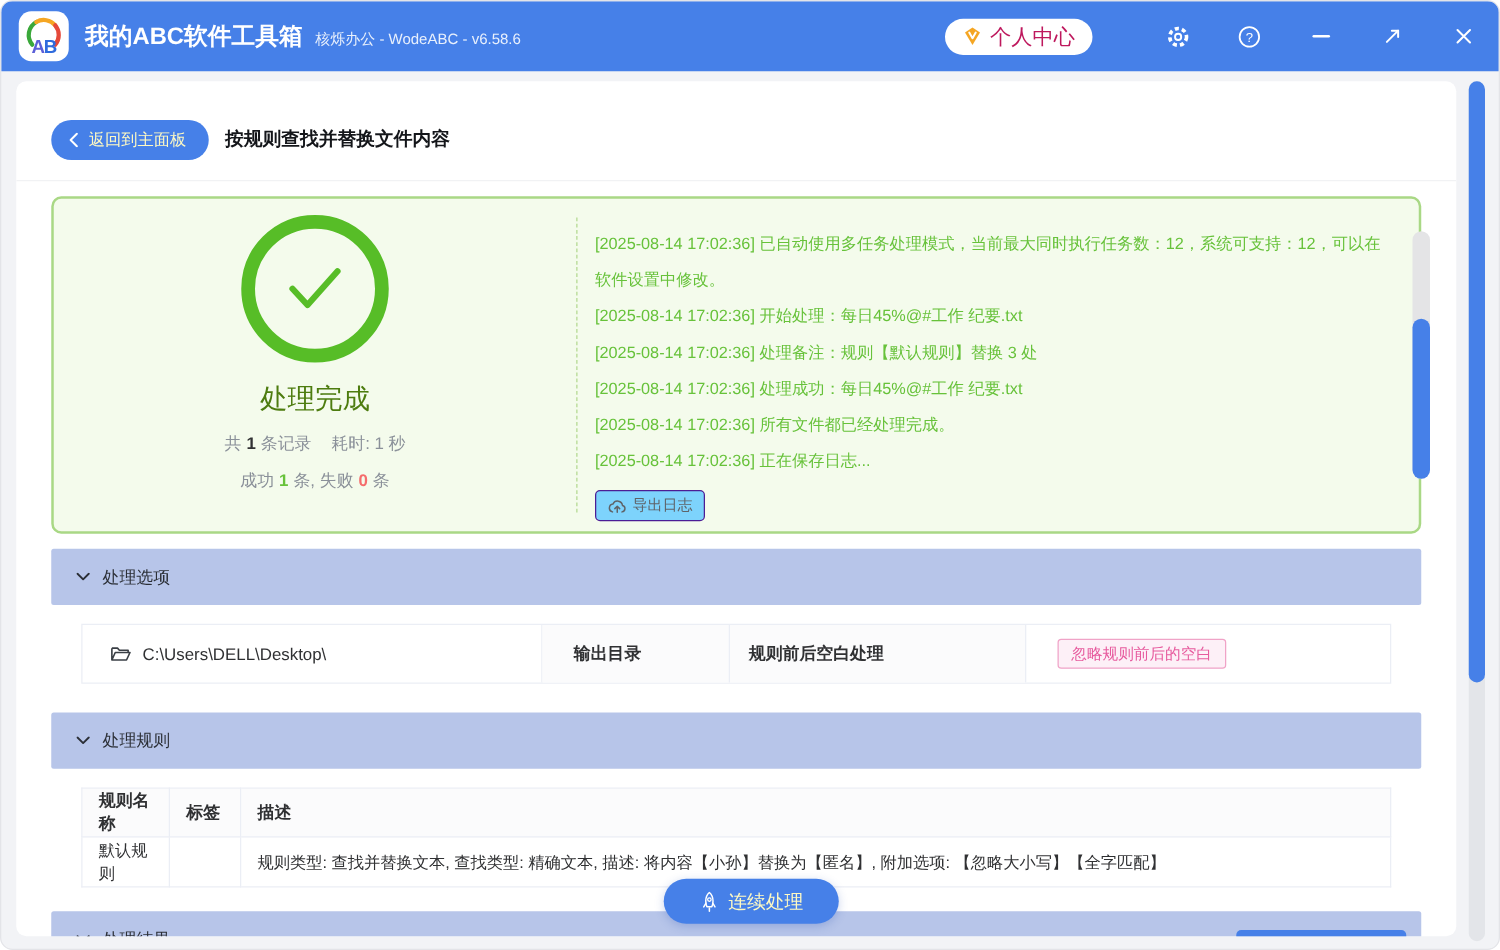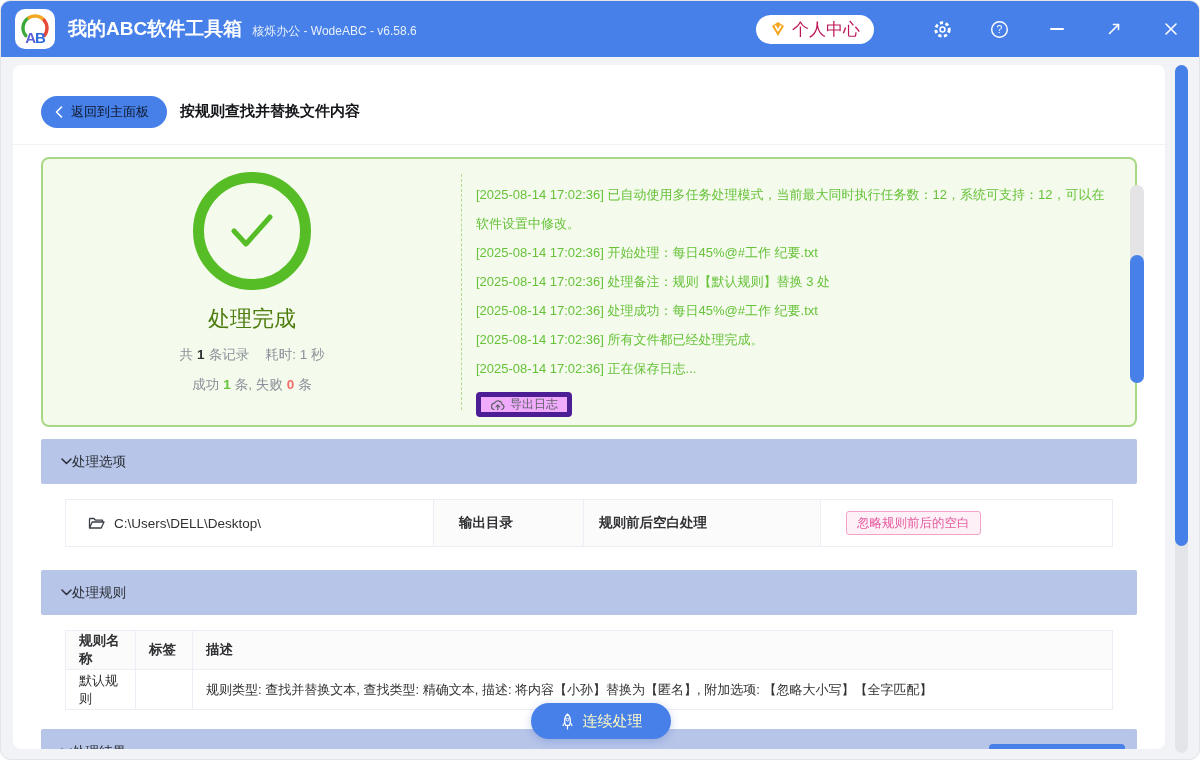--- a/index.html
+++ b/index.html
@@ -21,43 +21,43 @@
   .min-bar { width:14px; height:2px; background:#fff; border-radius:1px; }
 
   
   .main-scrollbar { position:absolute; right:11px; top:64px; width:13px; height:688px; background:#e3e5e9; border-radius:7px; }
   .main-scrollbar .thumb { position:absolute; top:0; left:0; width:13px; height:481px; background:#4680e8; border-radius:7px; }
 
   
   .card { position:absolute; left:12px; top:64px; width:1152px; height:684px; background:#fff; border-radius:8px; overflow:hidden; }
 
   .card-header { height:80px; display:flex; align-items:center; padding:14px 28px 0; border-bottom:1px solid #f1f2f4; }
-  .back-btn { height:32px; background:#4680e8; color:#0f172a; border:none; border-radius:16px; padding:0 18px 0 14px; font-size:13px; display:flex; align-items:center; gap:8px; cursor:pointer; font-family:inherit; }
+  .back-btn { height:32px; background:#4680e8; color:#fef9c3; border:none; border-radius:16px; padding:0 18px 0 14px; font-size:13px; display:flex; align-items:center; gap:8px; cursor:pointer; font-family:inherit; }
   .page-title { margin-left:13px; font-size:15px; font-weight:700; color:#14161a; }
 
   
   .status-panel { margin:12px 28px 0; height:270px; background:#f4fbec; border:2px solid #a9d885; border-radius:8px; display:flex; position:relative; }
   .status-left { width:418px; flex:0 0 auto; display:flex; flex-direction:column; align-items:center; padding-top:13px; }
   .status-ring { width:118px; height:118px; border:11px solid #57bd27; border-radius:50%; display:flex; align-items:center; justify-content:center; }
   .status-title { margin-top:14px; font-size:22px; font-weight:500; color:#4d7c0f; }
   .status-line { margin-top:12px; font-size:13.5px; color:#8a9099; }
   .status-line .strong { color:#303133; font-weight:700; margin:0 4px; }
   .status-line .ok { color:#67c23a; font-weight:700; margin:0 4px; }
   .status-line .bad { color:#f56c6c; font-weight:700; margin:0 4px; }
   .status-line .gap { margin-left:16px; }
   .status-divider { width:0; border-left:1px dashed #b2d98f; margin:15px 0; }
   .status-right { flex:1; position:relative; padding:21px 44px 0 14px; }
   .log { font-size:13px; line-height:29px; color:#67c23a; width:640px; word-break:break-all; }
   .log p { margin:0; }
-  .export-btn { margin-top:9px; display:inline-flex; align-items:center; gap:5px; height:25px; padding:0 9px; background:#f0abfc; border:5px solid #4c1d95; border-radius:4px; font-size:12px; color:#5f6368; cursor:pointer; font-family:inherit; }
+  .export-btn { margin-top:9px; display:inline-flex; align-items:center; gap:5px; height:25px; padding:0 9px; background:#7dd3fc; border:1px solid #4c1d95; border-radius:4px; font-size:12px; color:#5f6368; cursor:pointer; font-family:inherit; }
   .log-scrollbar { position:absolute; right:16px; top:26px; width:14px; height:198px; background:#e4e4e6; border-radius:7px; }
   .log-scrollbar .thumb { position:absolute; bottom:0; left:0; width:14px; height:128px; background:#4680e8; border-radius:7px; }
 
   
-  .section-bar { margin:12px 28px 0; height:45px; background:#b7c5e9; border-radius:2px; display:flex; align-items:center; padding-left:20px; font-size:13.5px; color:#2b2f36; cursor:pointer; position:relative; }
+  .section-bar { margin:12px 28px 0; height:45px; background:#b7c5e9; border-radius:2px; display:flex; align-items:center; gap:10px; padding-left:20px; font-size:13.5px; color:#2b2f36; cursor:pointer; position:relative; }
   .section-bar.rules { margin-top:23px; }
   .section-bar.results { margin-top:19px; }
   .partial-btn { position:absolute; right:12px; top:15px; width:136px; height:34px; background:#4680e8; border-radius:4px; border:none; cursor:pointer; }
 
   
   .opt-table { margin:15px 52px 0; height:48px; display:flex; border:1px solid #ebeef5; font-size:13.5px; color:#303133; }
   .opt-cell { display:flex; align-items:center; border-right:1px solid #ebeef5; }
   .opt-cell:last-child { border-right:none; }
   .opt-label { background:#fbfbfc; font-weight:700; }
   .c1 { width:150px; padding-left:25px; }

